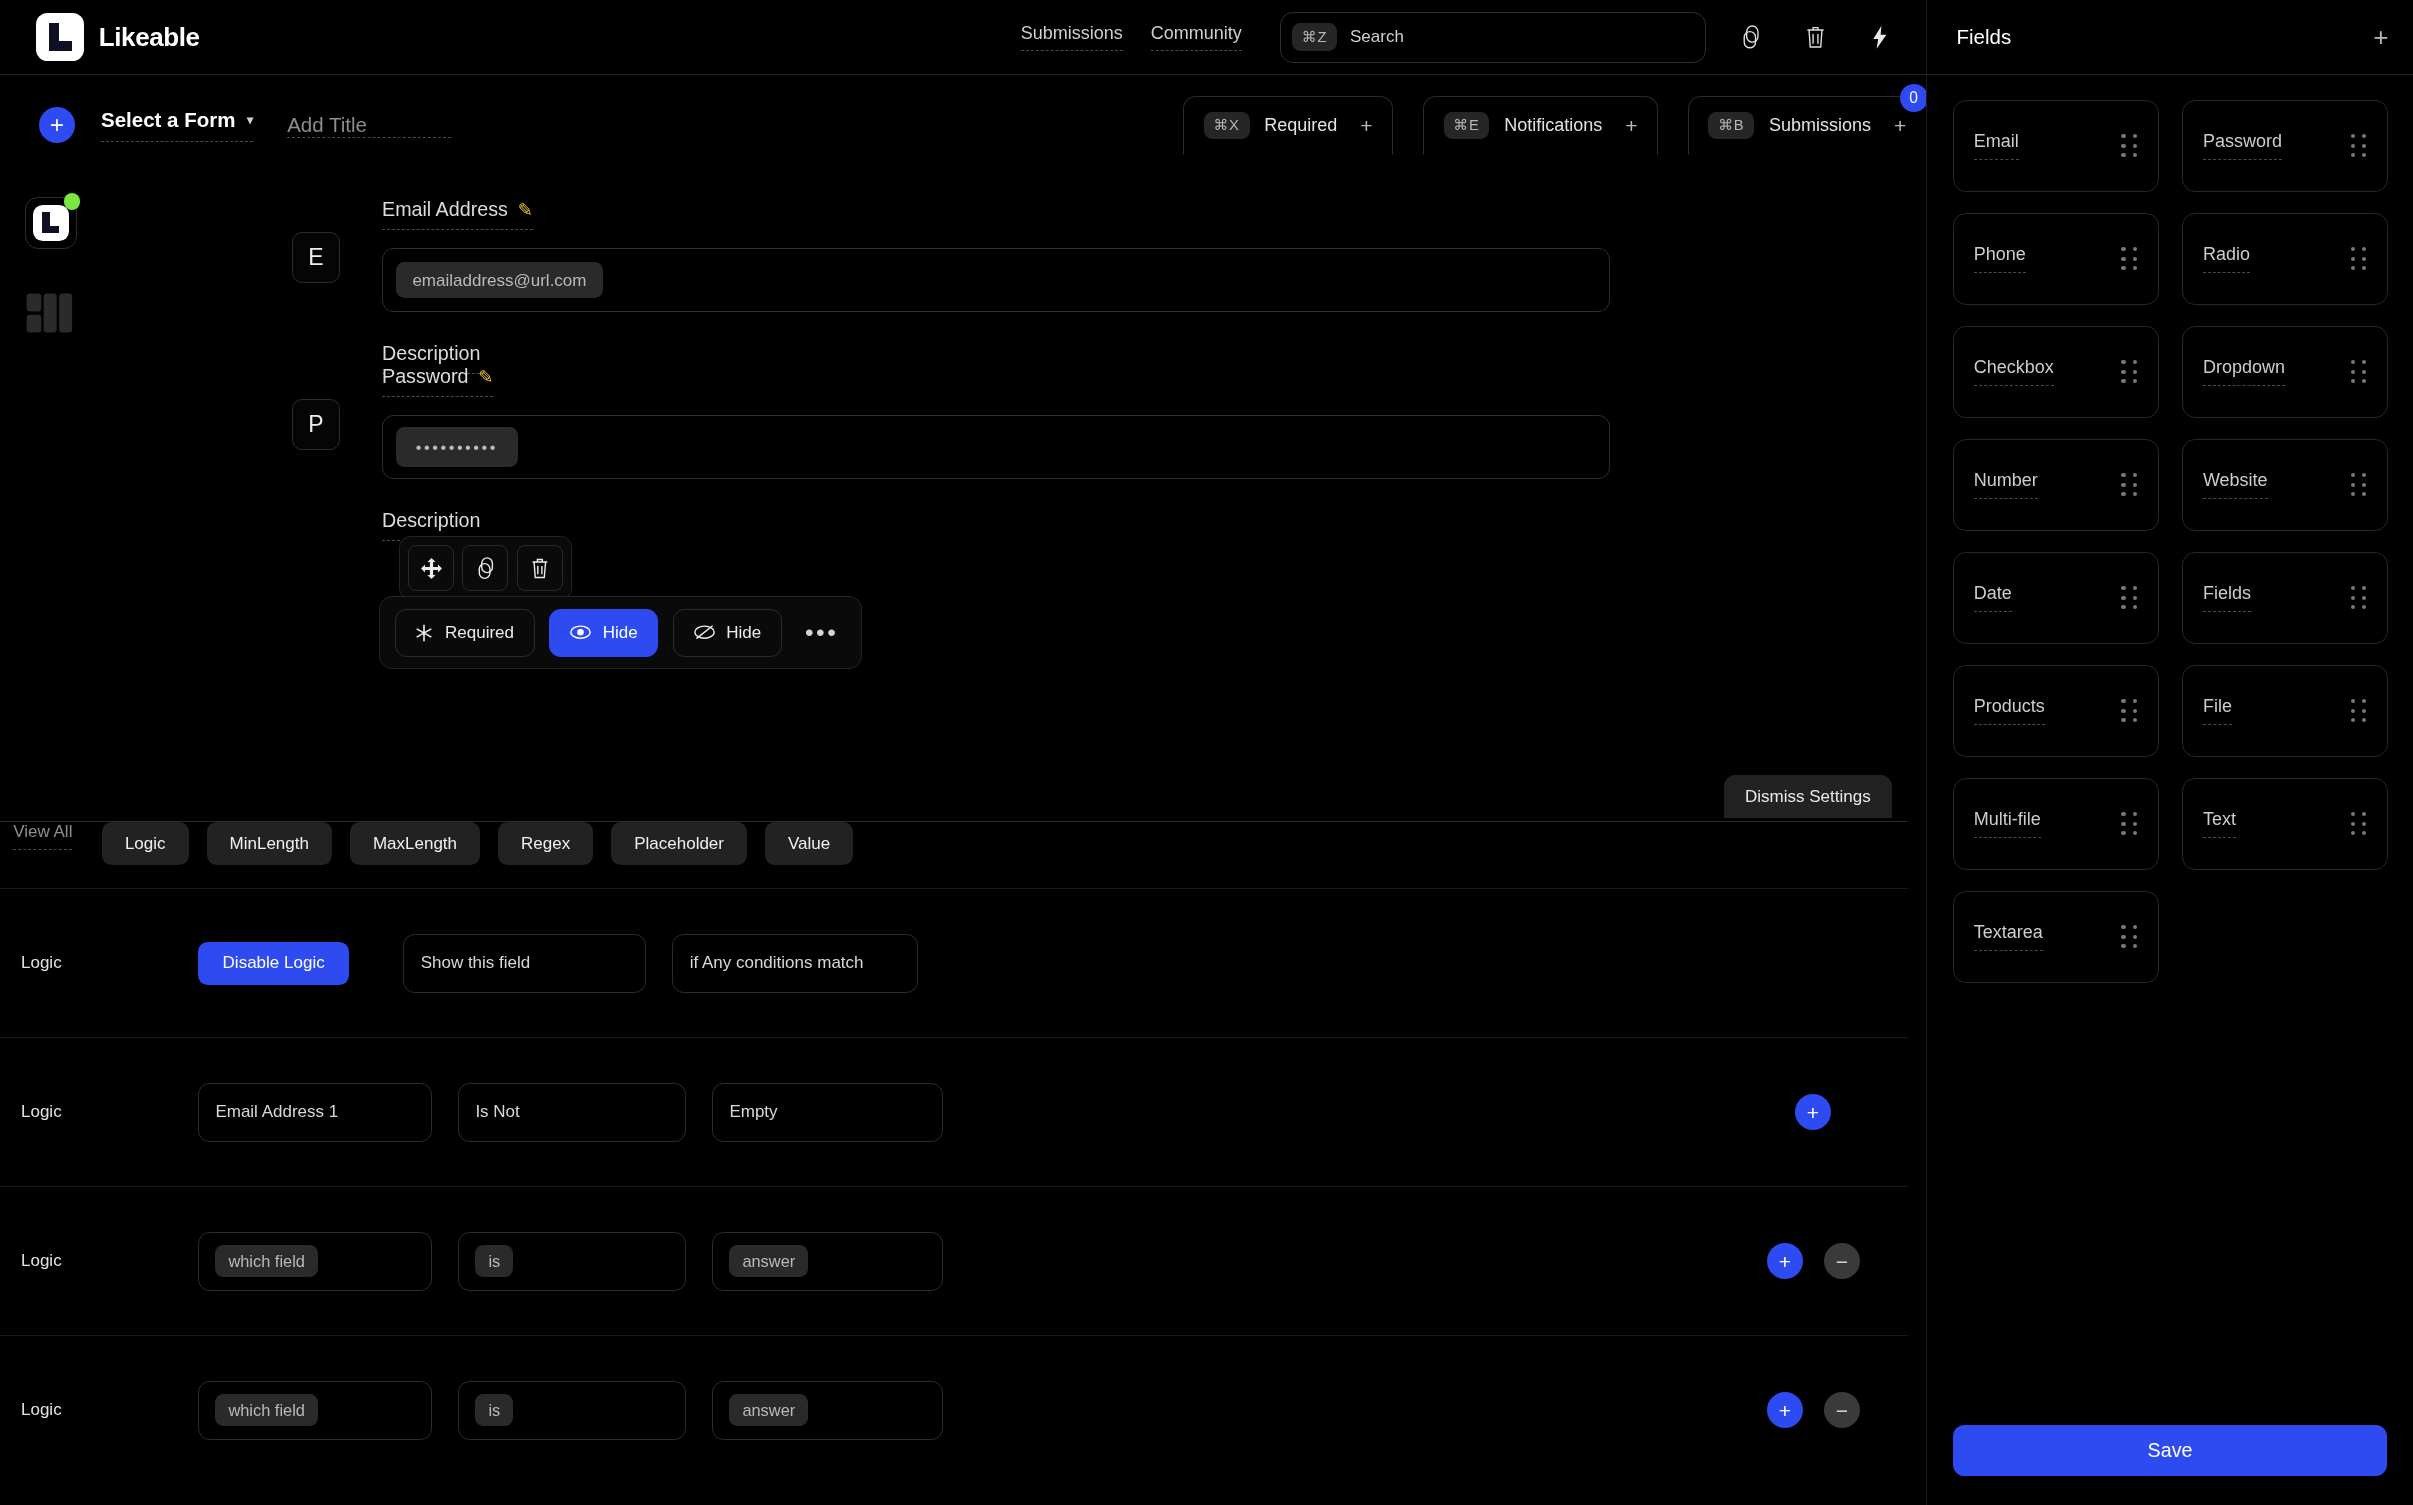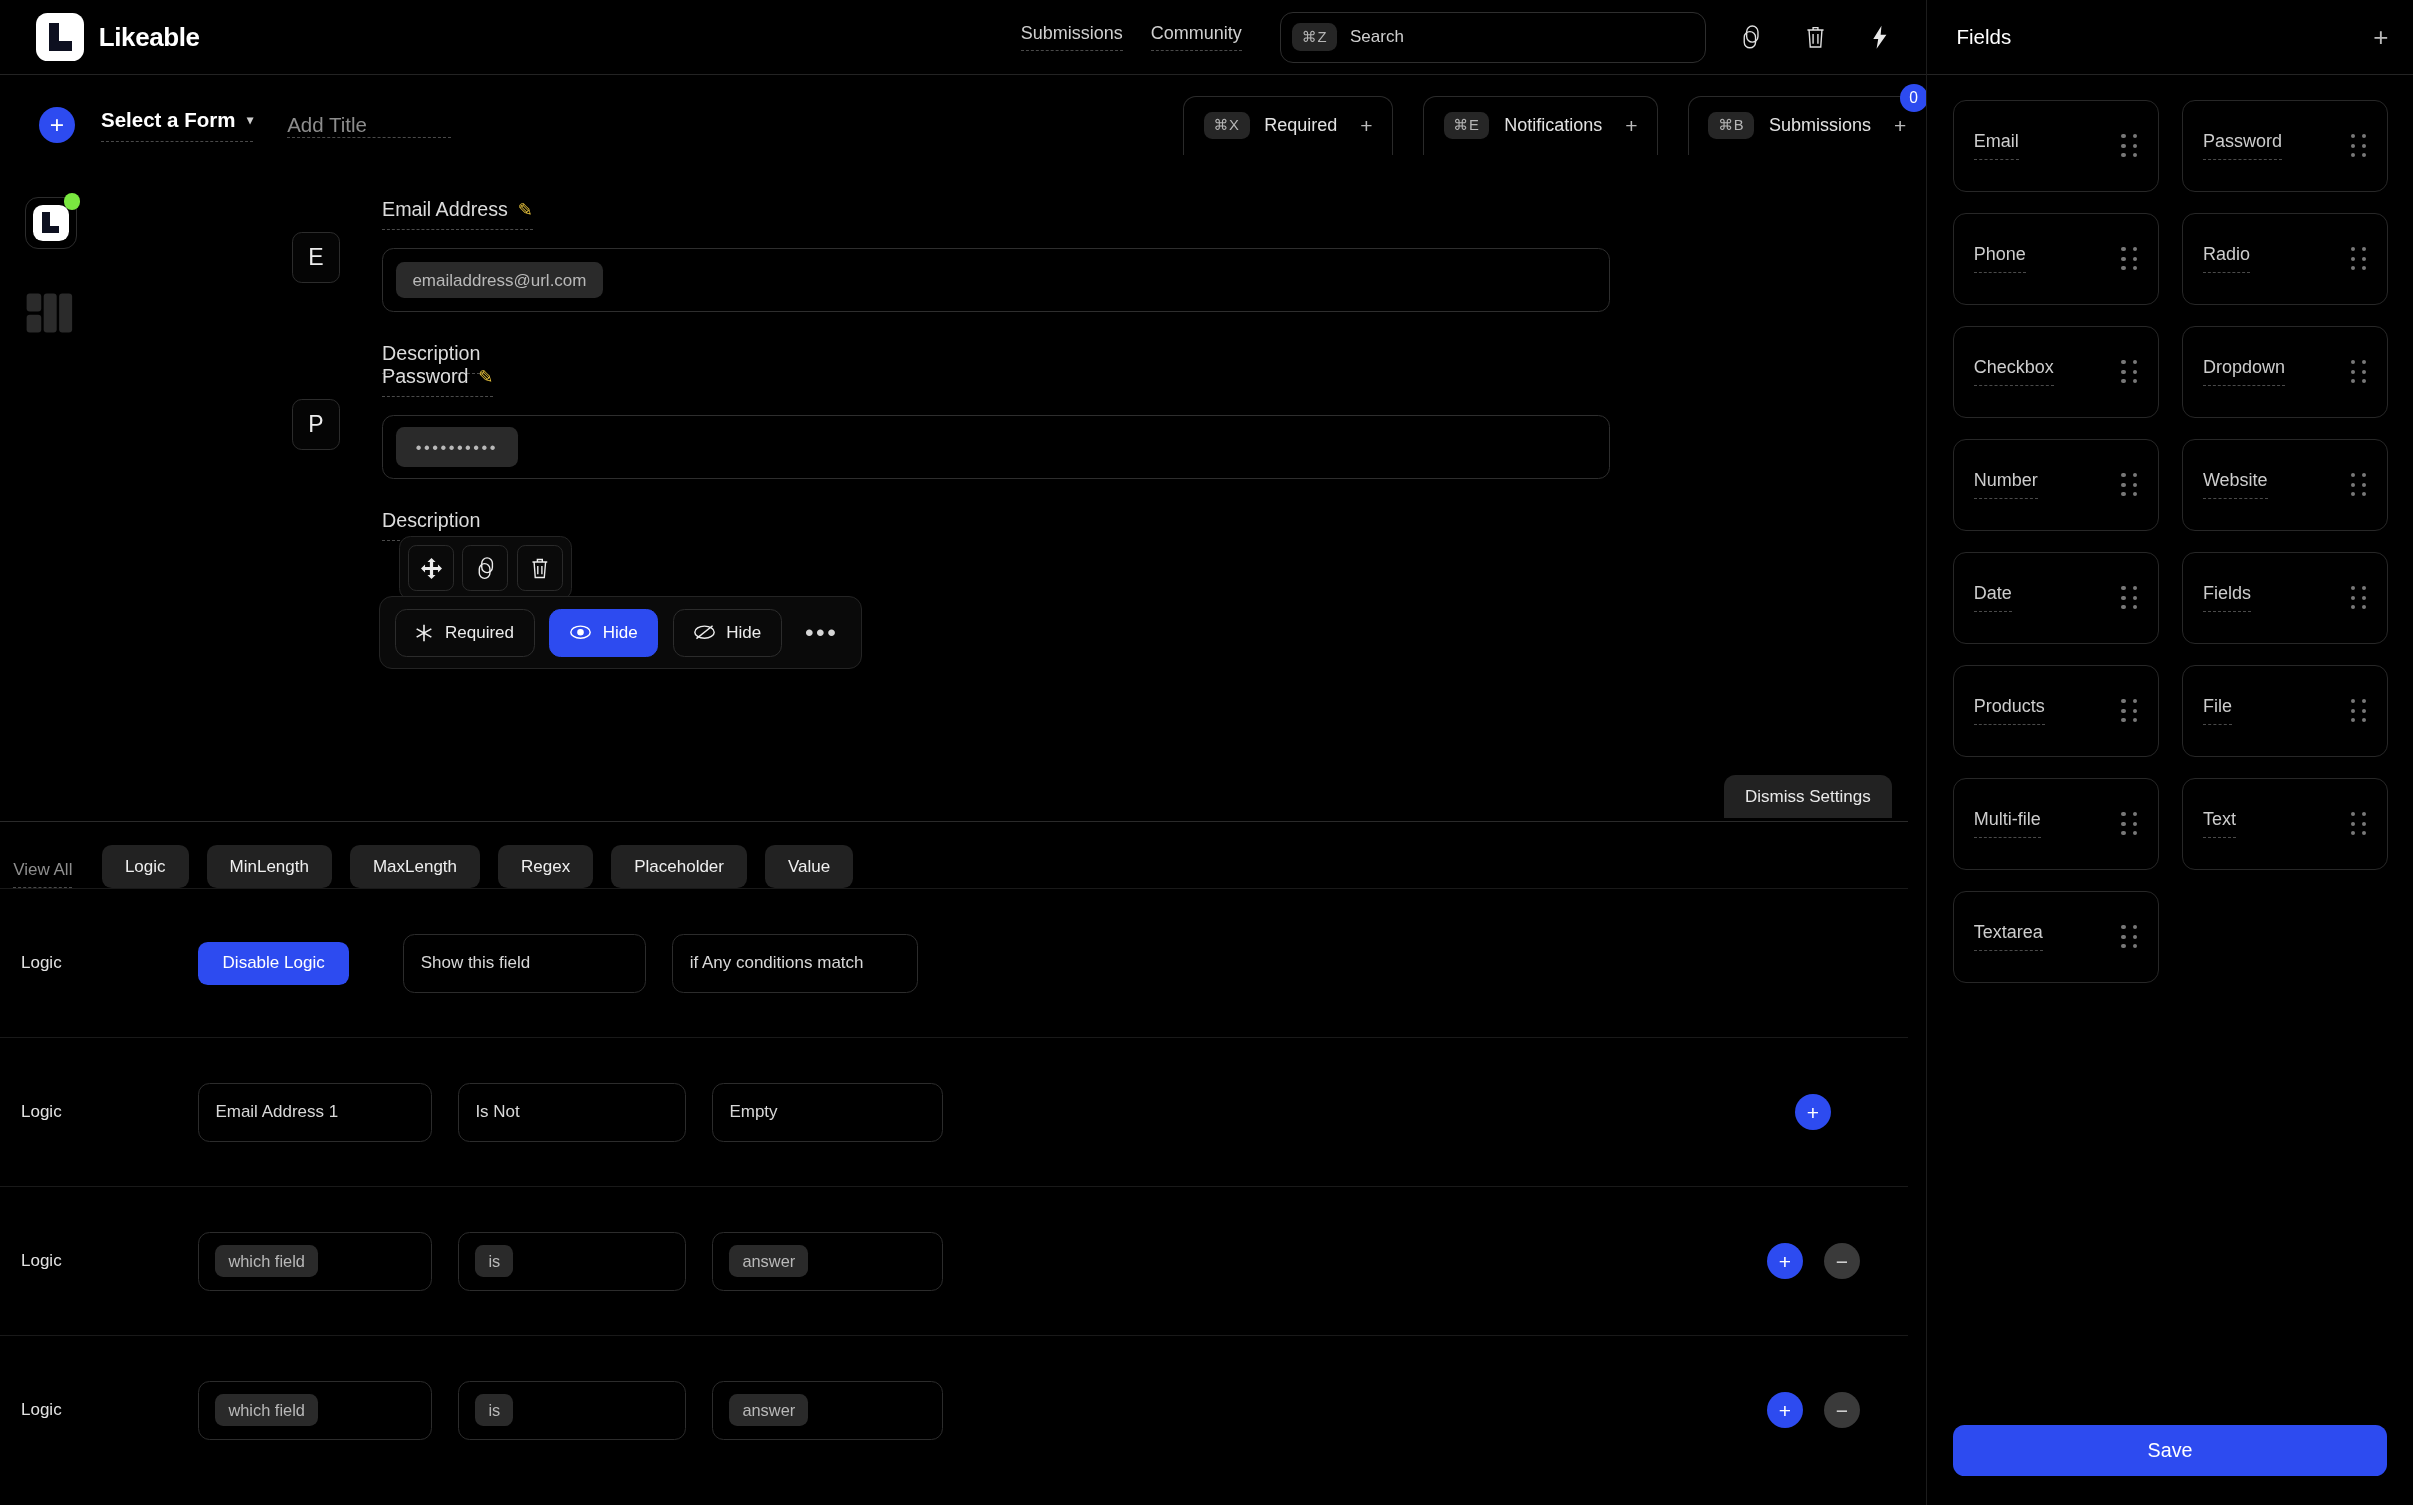--- a/index.html
+++ b/index.html
@@ -154,21 +154,21 @@
   .dismiss {
     position: absolute; left: 1724px; top: 775px;
     background: #222; color: #e9e9e9; font-size: 17px;
     padding: 11.5px 21px; border-radius: 11.5px 11.5px 0 0; cursor: pointer;
   }
   .settings {
     position: absolute; left: 0; top: 821px; width: 1908px; height: 685px;
     border-top: 0.8px solid #2a2a2a; background: #000;
   }
   .settings-tabs {
-    height: 66px; display: flex; align-items: flex-end; gap: 18px; padding-left: 6.6px;
+    height: 66px; display: flex; align-items: flex-start; gap: 18px; padding-left: 6.6px;
   }
   .viewall {
     font-size: 17px; color: #8e8e8e; margin: 0 11.5px 0 6.6px;
     border-bottom: 1.6px dashed #4a4a4a; padding-bottom: 6.6px; cursor: pointer;
   }
   .pill {
     background: #222; color: #efefef; font-size: 17px;
     border-radius: 9.8px; padding: 11.5px 23px; cursor: pointer;
   }
   .logic-row {

